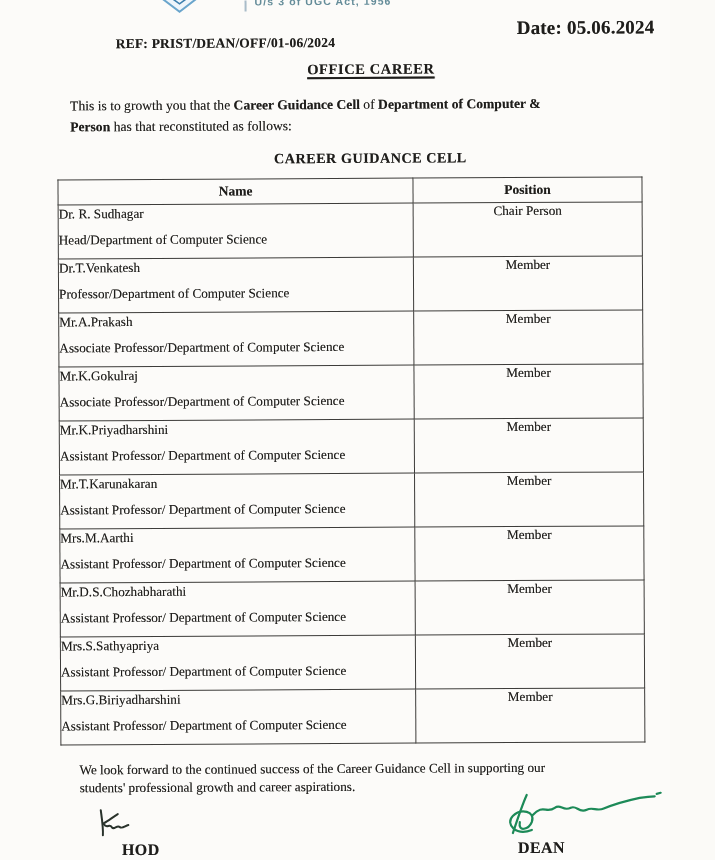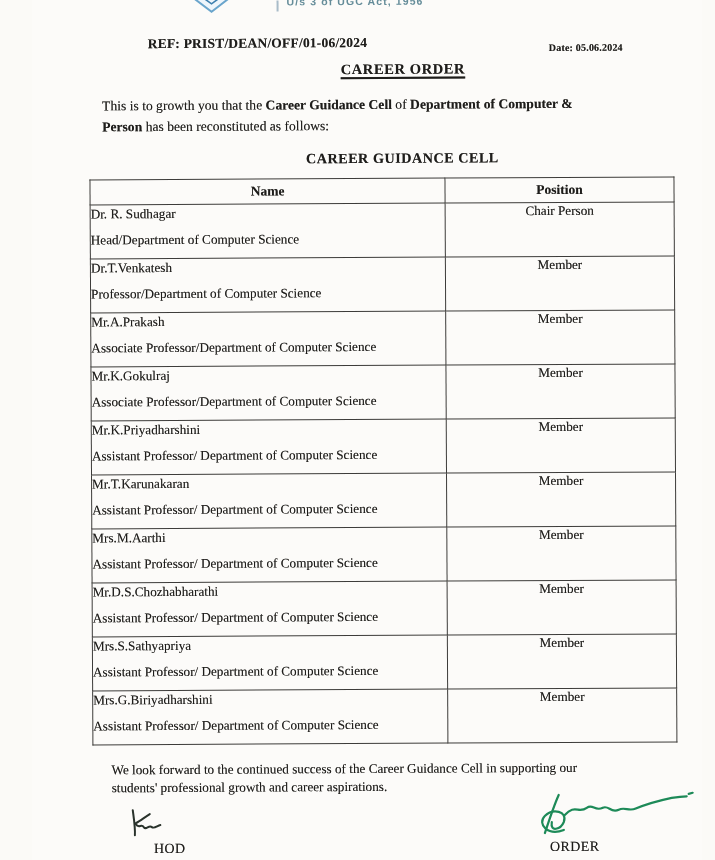--- a/index.html
+++ b/index.html
@@ -6,37 +6,36 @@
   body{
     width:715px;height:860px;
     font-family:"Liberation Serif","DejaVu Serif",serif;
     color:var(--ink,#1e1d1b);
     background:#fbfaf7;
   }
   .page{
     position:relative;width:670px;height:860px;overflow:hidden;
     background:radial-gradient(130% 105% at 50% 45%, #fcfbf9 68%, #f2f0ea 100%);
     text-shadow:0 0 .6px rgba(40,38,35,.55);
-    margin-left:32px;
   }
   .tilt{position:absolute;inset:0;transform:rotate(-.3deg);transform-origin:50% 55%;}
   .abs{position:absolute;}
 
   
   .logo-frag{left:150px;top:-8px;width:64px;height:26px;}
   .head-rule{left:247px;top:0;width:2px;height:11px;background:#a9bcc9;}
   .ugc-note{
     left:257px;top:-5px;
     font-family:"Liberation Sans","DejaVu Sans",sans-serif;
     font-size:10.5px;font-weight:bold;letter-spacing:1.1px;
     color:var(--accent-blue,#54808f);opacity:.9;text-shadow:none;
   }
 
   .ref-line{left:118px;top:35px;font-size:13.5px;font-weight:bold;letter-spacing:.2px;}
-  .date-line{left:519px;top:43px;font-size:10px;font-weight:bold;letter-spacing:.2px;}
+  .date-line{left:519px;top:18px;font-size:19px;font-weight:bold;letter-spacing:.2px;}
   .order-title{
     left:373px;top:61px;transform:translateX(-50%);
     font-size:14.5px;font-weight:bold;letter-spacing:.6px;
     text-decoration:underline;text-underline-offset:3px;text-decoration-thickness:1.5px;
     white-space:nowrap;
   }
   .intro{left:72px;top:94px;width:545px;font-size:13.6px;line-height:21px;}
   .cell-title{
     left:372px;top:150px;transform:translateX(-50%);
     font-size:14.2px;font-weight:bold;letter-spacing:.5px;white-space:nowrap;
@@ -60,43 +59,43 @@
   td.cell-name{height:53px;padding:4px 8px 0 11px;}
   .member-name{line-height:17px;}
   .member-designation{line-height:17px;margin-top:9px;}
   td.cell-pos{text-align:center;vertical-align:middle;}
 
   .closing{left:78px;top:760px;width:545px;font-size:13.2px;line-height:18px;}
 
   .sig{stroke:currentColor;fill:none;stroke-linecap:round;stroke-linejoin:round;}
   .hod-sig{left:92px;top:806px;color:var(--hod-ink,#2a332c);}
   .dean-sig{left:500px;top:791px;color:var(--dean-ink,#1d8a58);}
-  .sig-label{font-size:14px;font-weight:normal;letter-spacing:.4px;}
+  .sig-label{font-size:16px;font-weight:bold;letter-spacing:.4px;}
   .hod-label{left:120px;top:840px;}
   .dean-label{left:516px;top:840px;}
 </style>
 </head>
 <body>
 
 <div class="page">
   <div class="tilt">
 
     <svg class="abs logo-frag" viewBox="0 0 64 26">
       <path d="M2 -4 L32 19 L62 -4" fill="#eef5fb" stroke="var(--logo-blue,#6aa5cc)" stroke-width="2"></path>
       <path d="M14 -2 L32 11 L50 -2" fill="none" stroke="#3d7fae" stroke-width="1.6"></path>
     </svg>
     <div class="abs head-rule"></div>
     <div class="abs ugc-note">U/s 3 of UGC Act, 1956</div>
 
     <div class="abs ref-line">REF: PRIST/DEAN/OFF/01-06/2024</div>
     <div class="abs date-line">Date: 05.06.2024</div>
 
-    <div class="abs order-title">CAREER ORDER</div>
-
-    <p class="abs intro" style="margin:0"><span>This is to growth you that the </span><b>Career Guidance Cell</b><span> of </span><b>Department of Computer &amp;</b><br><b>Person</b><span> has been reconstituted as follows:</span></p>
+    <div class="abs order-title">OFFICE CAREER</div>
+
+    <p class="abs intro" style="margin:0"><span>This is to growth you that the </span><b>Career Guidance Cell</b><span> of </span><b>Department of Computer &amp;</b><br><b>Person</b><span> has that reconstituted as follows:</span></p>
 
     <div class="abs cell-title">CAREER GUIDANCE CELL</div>
 
     <table class="committee abs">
       <colgroup>
           <col class="c-name">
           <col class="c-pos">
         </colgroup>
       <thead>
         <tr>
@@ -195,16 +194,16 @@
       <path d="M10 17 C13 22 15.5 16 18 20 C20 23.5 23 17.5 26 20 C28.5 22 31.5 18.5 34.5 18"></path>
     </svg>
     <div class="abs sig-label hod-label">HOD</div>
 
     <svg class="abs dean-sig sig" width="162" height="48" viewBox="0 0 162 48" stroke-width="2.2">
       <path d="M30 40 C14 46 3 34 11 26 C19 18 34 21 30 32 C27 39 16 43 18 32"></path>
       <path d="M11 43 C15 31 20 16 25 5"></path>
       <path d="M31 25 C41 14 45 24 53 18 C59 13.5 61 22 69 18 C75 15 77 24 85 20 C91 17 95 22 102 19 C114 14 126 11 138 8.5 C144 7.5 149 7 153 7"></path>
       <path d="M155 4.5 L159 3.5"></path>
     </svg>
-    <div class="abs sig-label dean-label">ORDER</div>
+    <div class="abs sig-label dean-label">DEAN</div>
 
   </div>
 </div>
 
 </body></html>

